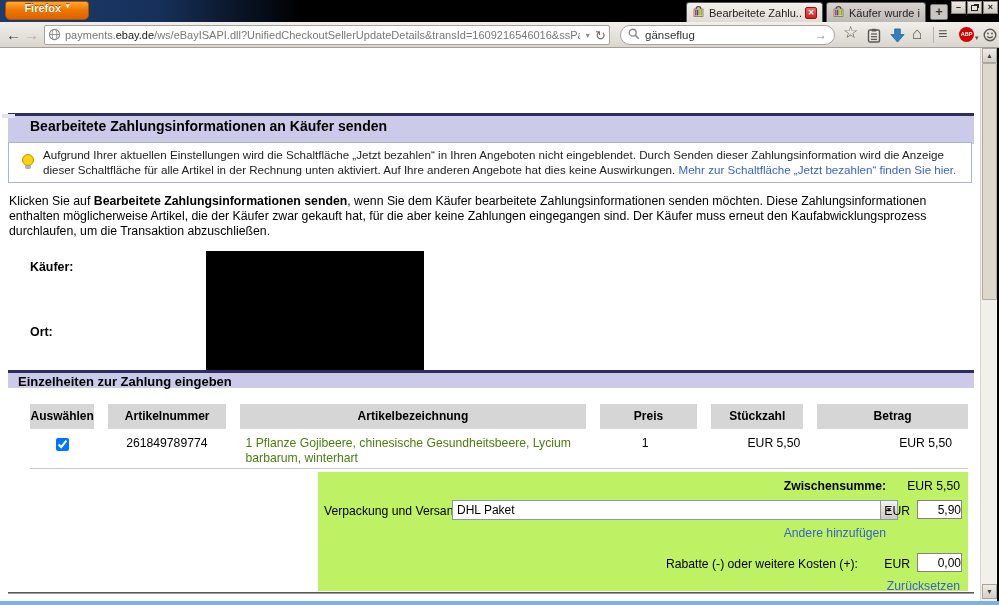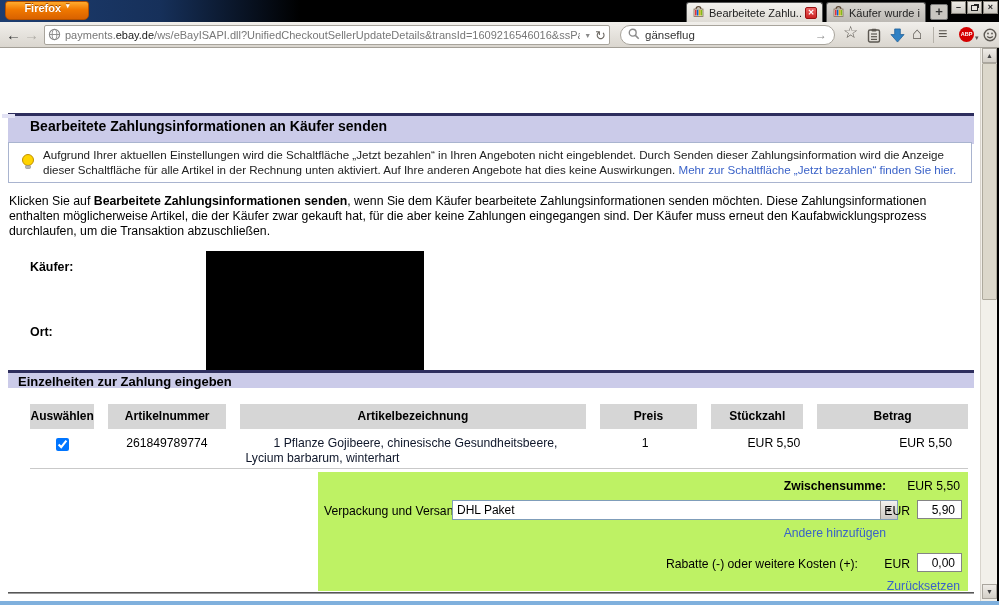--- a/index.html
+++ b/index.html
@@ -80,36 +80,36 @@
   .trow { display:flex; gap:14px; }
   .th { background:#d6d6d6; font-size:12px; font-weight:bold; text-align:center; height:25px; line-height:25px; }
   .td { background:#fff; font-size:12.2px; padding-top:7px; }
   .c1 { width:70px; } .c2 { width:128px; } .c3 { width:376px; } .c4 { width:100px; } .c5 { width:106px; } .c6 { width:164px; }
   .drow { border-bottom:1px solid #c9c9c9; height:40px; }
   .td.c1 { text-align:center; padding-top:9px; }
   .td.c2, .td.c4 { text-align:center; }
   .td.c3 { padding-left:6px; padding-right:6px; line-height:15px; }
   .td.c5 { text-align:right; padding-right:2px; }
   .td.c6 { text-align:right; padding-right:16px; }
-  a.item-link { color:#0f172a; text-decoration:none;margin-left:28px; }
+  a.item-link { color:#4d7c0f; text-decoration:none; }
 
   
   .panel { position:absolute; top:424px; left:318px; width:650px; height:119px; background:#bef264; font-size:12.2px; }
   .p-abs { position:absolute; }
   .subtotal-label { top:7px; right:82px; font-weight:bold; }
   .subtotal-value { top:7px; right:8px; }
   .ship-label { top:32px; left:6px; }
   .combo { top:28px; left:134px; width:446px; height:20px; background:#fff; border:1px solid #7f9db9;
     display:flex; align-items:center; }
   .combo-text { flex:1; padding-left:4px; font-size:12px; white-space:nowrap; overflow:hidden; }
   .combo-btn { width:17px; height:18px; background:linear-gradient(#f4f2ee,#cdc9c2); border-left:1px solid #9a968e;
     font-size:7px; text-align:center; line-height:18px; color:#333; }
   .eur1 { top:32px; right:58px; }
   .money-input { width:45px; height:19px; border:1px solid #848484; background:#fff; font-size:12px;
-    text-align:right; padding-right:6px; font-family:"Liberation Sans",sans-serif; }
+    text-align:right; padding-right:0; font-family:"Liberation Sans",sans-serif; }
   .inp1 { top:28px; right:6px; }
   .addlink { top:54px; right:82px; }
   .rabatte-label { top:85px; right:110px; }
   .eur2 { top:85px; right:58px; }
   .inp2 { top:81px; right:6px; }
   .resetlink { top:107px; right:8px; text-decoration:underline; }
 
   .darkline { position:absolute; top:544px; left:8px; width:966px; height:2px; background:#565656; border-bottom:1px solid #9a9a9a; }
 
   

